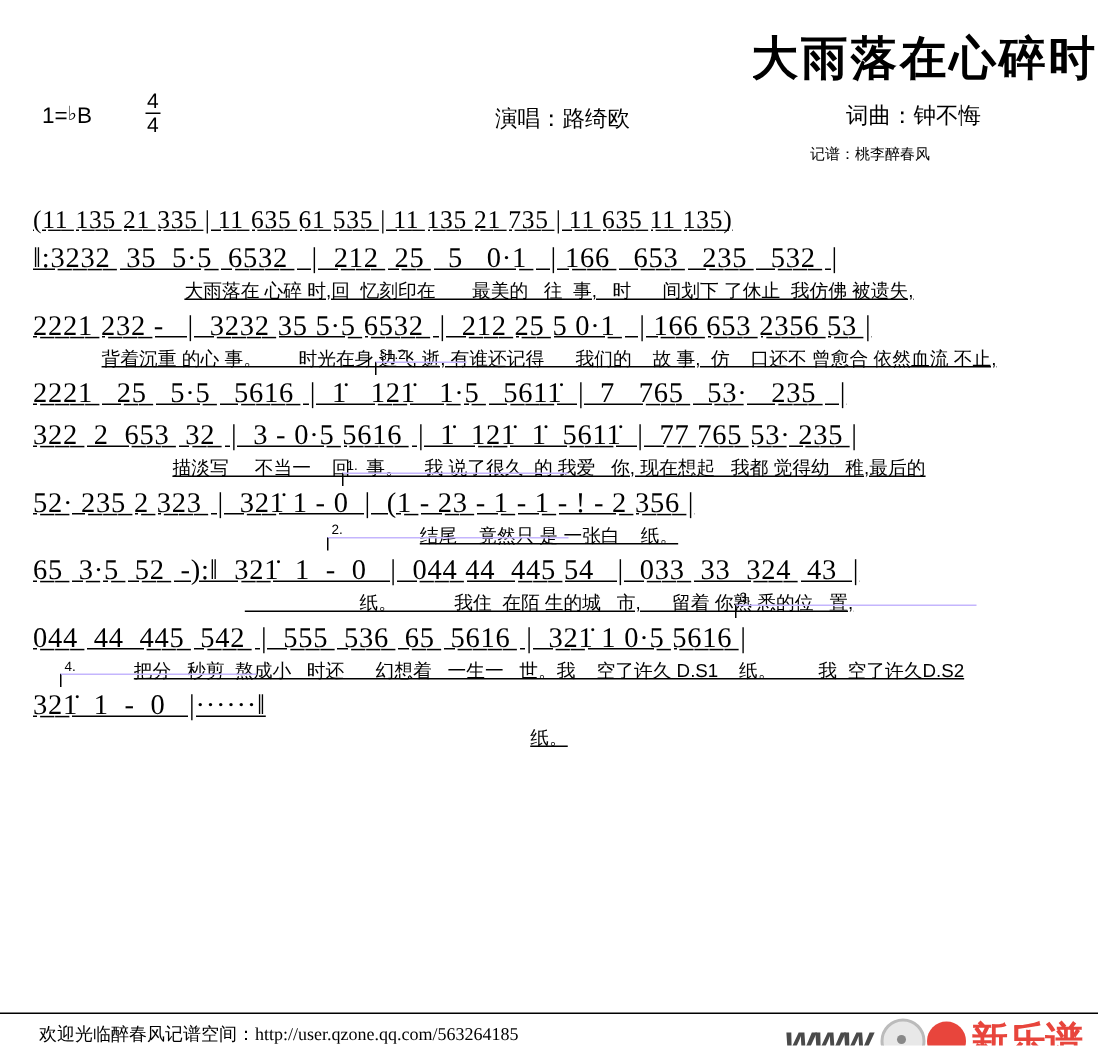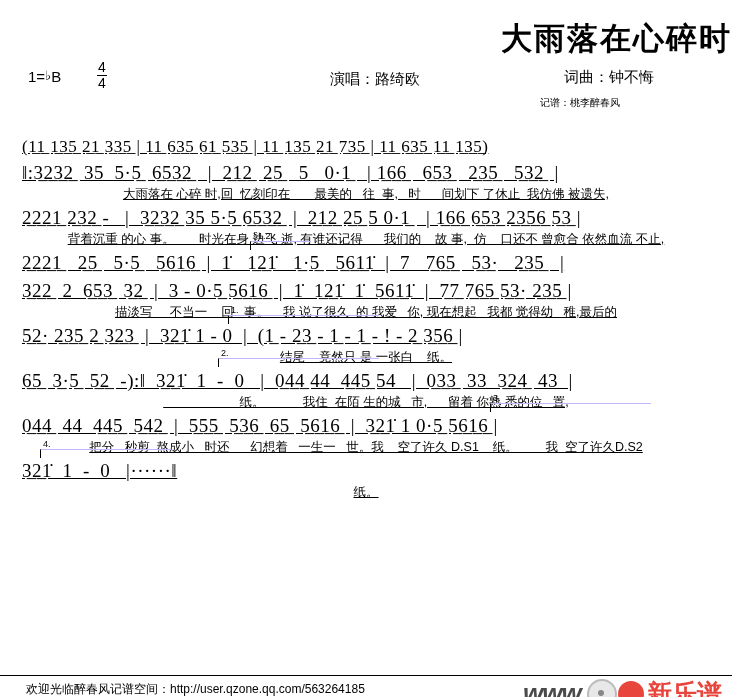--- a/index.html
+++ b/index.html
@@ -144,21 +144,21 @@
     left: 0;
     top: 0;
     width: 732px;
     border-top: 1px solid #000;
   }
   .foottext {
     position: absolute;
     left: 26px;
     top: 6px;
     font-size: 12px;
-    font-family: Liberation Sans, sans-serif;
+    font-family: Liberation Serif, serif;
   }
   .brand {
     position: absolute;
     right: 10px;
     top: 2px;
     display: flex;
     align-items: center;
     font-family: "Liberation Sans", sans-serif;
   }
   .brand-www {

